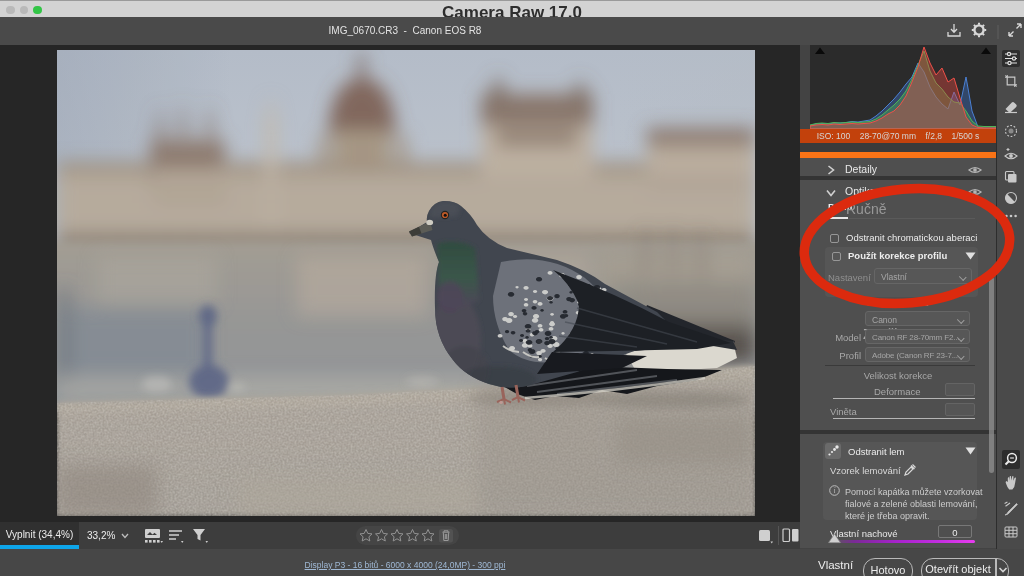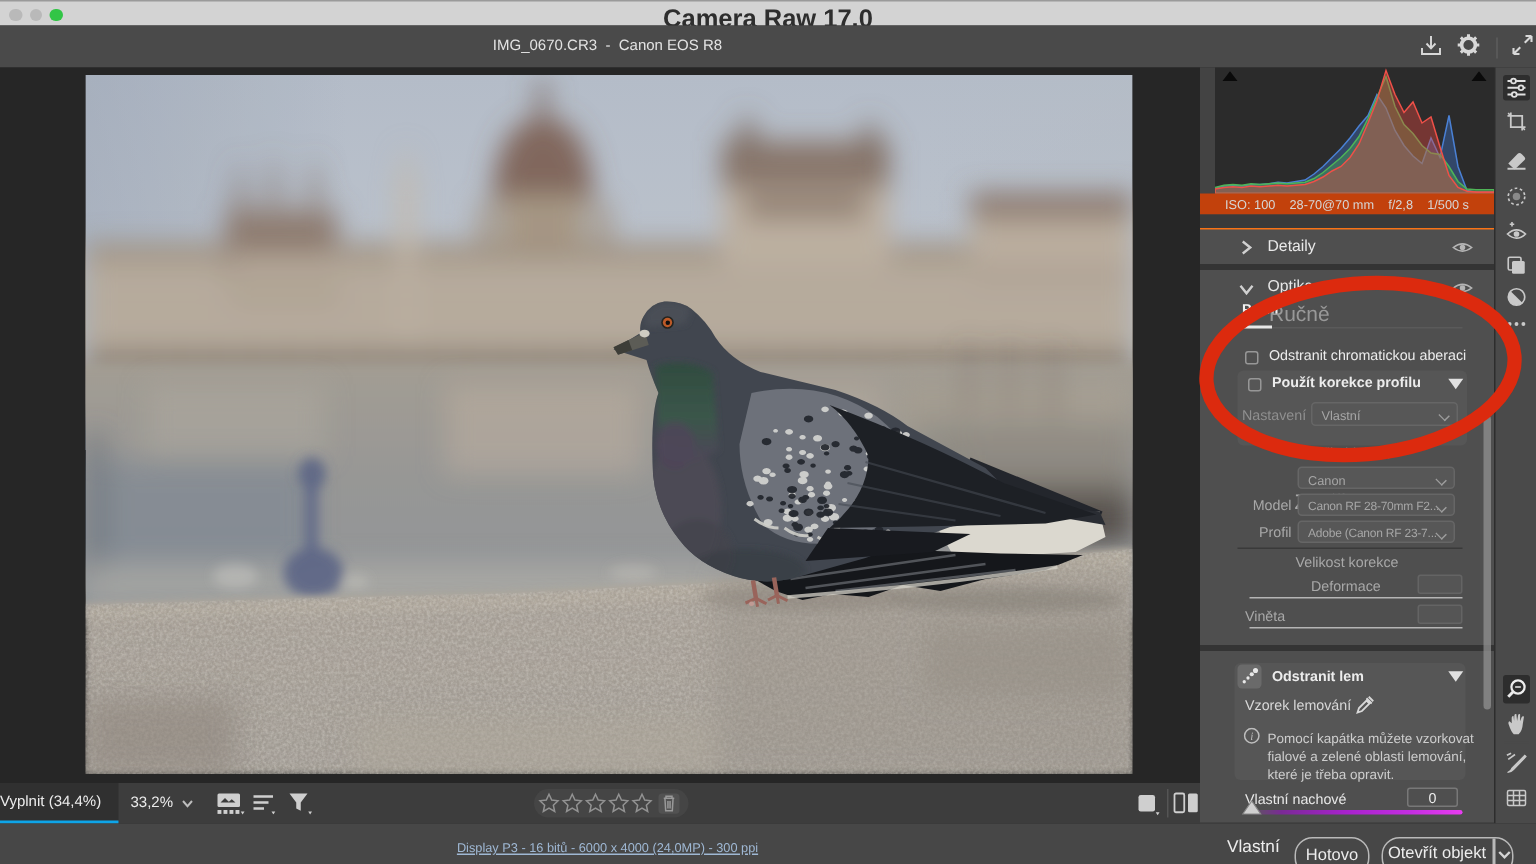--- a/index.html
+++ b/index.html
@@ -39,21 +39,21 @@
 .dd::after { content:""; position:absolute; right:6px; top:4.5px; width:4.5px; height:4.5px;
   border-right:1.2px solid #9d9d9d; border-bottom:1.2px solid #9d9d9d; transform:rotate(45deg) scale(1,.8); }
 
 
 #tools { left:996px; top:45px; width:28px; height:504px; background:#4a4a4a;
   border-left:1px solid #2d2d2d; }
 
 
 #bottombar { left:0; top:522px; width:800px; height:27px; background:#3d3d3d; color:#d8d8d8; }
 #fillsel { position:absolute; left:0; top:0; width:79px; height:27px; background:#303030;
-  border-bottom:2px solid #0ea5e9; font-size:10px; color:#ececec; line-height:25px; }
+  border-bottom:4px solid #0ea5e9; font-size:10px; color:#ececec; text-align:center; line-height:25px; }
 
 
 #footer { left:0; top:549px; width:1024px; height:27px; background:#474747; }
 #footer-link { position:absolute; left:0; width:810px; top:11px; text-align:center; font-size:8.5px;
   color:#9fb8d4; }
 #footer-link span { text-decoration:underline; }
 .pill { position:absolute; border:1.5px solid #b9b9b9; border-radius:12px; color:#ededed;
   font-size:11px; text-align:center; background:transparent; }
 
 
@@ -338,21 +338,21 @@
         <g id="histcurves" stroke-width="1">
           <path fill="#3f74c8" fill-opacity="0.4" stroke="#4a80d4" d="M0,84 L0,80.5 L6,79.0 L12,78.5 L18,79.0 L24,78.0 L30,78.0 L36,77.5 L42,76.5 L48,77.0 L54,76.0 L60,75.0 L66,71.0 L72,66.0 L78,60.0 L84,54.0 L90,47.0 L96,39.0 L102,32.0 L108,18.0 L114,27.0 L120,42.0 L126,52.0 L132,59.0 L138,64.0 L144,47.0 L150,60.0 L156,32.0 L162,66.0 L168,82.0 L174,83.0 L180,83.0 L186,83.0 L186,84 Z"></path>
           <path fill="#4fae54" fill-opacity="0.4" stroke="#4fb457" d="M0,84 L0,80.0 L6,78.5 L12,78.0 L18,78.5 L24,77.5 L30,78.0 L36,77.5 L42,77.0 L48,77.5 L54,77.0 L60,76.5 L66,74.0 L72,70.0 L78,65.0 L84,60.0 L90,54.0 L96,46.0 L102,34.0 L108,20.0 L114,6.0 L120,26.0 L126,38.0 L132,44.0 L138,52.0 L144,57.0 L150,58.0 L156,66.0 L162,76.0 L168,81.0 L174,81.5 L180,81.5 L186,81.5 L186,84 Z"></path>
           <path fill="#e54840" fill-opacity="0.4" stroke="#ef5048" d="M0,84 L0,81.0 L6,80.0 L12,79.5 L18,80.0 L24,79.0 L30,79.5 L36,79.0 L42,78.5 L48,79.0 L54,78.5 L60,78.0 L66,76.0 L72,73.0 L78,69.0 L84,66.0 L90,60.0 L96,51.0 L102,37.0 L108,22.0 L114,2.0 L120,18.0 L126,30.0 L132,23.0 L138,37.0 L144,33.0 L150,53.0 L156,72.0 L162,80.0 L168,82.5 L174,83.0 L180,83.0 L186,83.0 L186,84 Z"></path>
         </g>
       </svg>
     </div>
     <div id="isobar">ISO: 100&nbsp;&nbsp;&nbsp;&nbsp;28-70@70 mm&nbsp;&nbsp;&nbsp;&nbsp;f/2,8&nbsp;&nbsp;&nbsp;&nbsp;1/500 s</div>
     <div class="sep" style="top:98px; height:9px; background:#3a3a3a;"></div>
 
-    <div class="sechdr" style="top:107px; border-top:1px solid #f97316;">
+    <div class="sechdr" style="top:107px; border-top:6px solid #f97316;">
       <svg style="position:absolute; left:27px; top:7px;" width="8" height="10" viewBox="0 0 8 10">
         <path d="M1.5,1 L6.5,5 L1.5,9" stroke="#d0d0d0" stroke-width="1.6" fill="none"></path>
         </svg>
       <div style="position:absolute; left:45px; top:5px;">Detaily</div>
       <svg class="eye" viewBox="0 0 16 16">
           <path d="M1,8 Q8,2.5 15,8 Q8,13.5 1,8 Z" fill="none" stroke="#b5b5b5" stroke-width="1.2"></path>
           <circle cx="8" cy="8" r="2.1" fill="#b5b5b5"></circle>
         </svg>
     </div>
     <div class="sep" style="top:131px; height:4px;"></div>
@@ -419,21 +419,21 @@
       <div style="position:absolute; left:25px; top:9px; width:16px; height:16px; background:#6a6a6a; border-radius:3px;">
         <svg width="16" height="16" viewBox="0 0 16 16">
             <g fill="#e8e8e8">
           <circle cx="4.5" cy="11.5" r="1.1"></circle>
               <circle cx="7" cy="9" r="1.1"></circle>
           <circle cx="9.5" cy="6.5" r="1.4"></circle>
               <circle cx="12" cy="4" r="1.7"></circle>
             </g>
           </svg>
       </div>
-      <div style="position:absolute; left:48px; top:12px; font-size:9.5px; font-weight:bold; color:#ececec;">Odstranit lem</div>
+      <div style="position:absolute; left:48px; top:12px; font-size:9.5px; font-weight:normal; color:#ececec;">Odstranit lem</div>
       <svg style="position:absolute; left:165px; top:13px;" width="11" height="8" viewBox="0 0 11 8">
           <path d="M0.5,0.5 L10.5,0.5 L5.5,7.5 Z" fill="#e0e0e0"></path>
         </svg>
 
       <div style="position:absolute; left:30px; top:31px; font-size:9.5px; color:#d8d8d8;">Vzorek lemování</div>
       <svg style="position:absolute; left:103px; top:29px;" width="14" height="14" viewBox="0 0 14 14">
         <path d="M2,12 L3,9 L8,4 L10,6 L5,11 Z M8,2.5 L11.5,6 M9.5,1.5 L12.5,4.5" stroke="#d8d8d8" stroke-width="1.2" fill="none"></path>
         </svg>
 
       <svg style="position:absolute; left:29px; top:51px;" width="11" height="11" viewBox="0 0 11 11">

